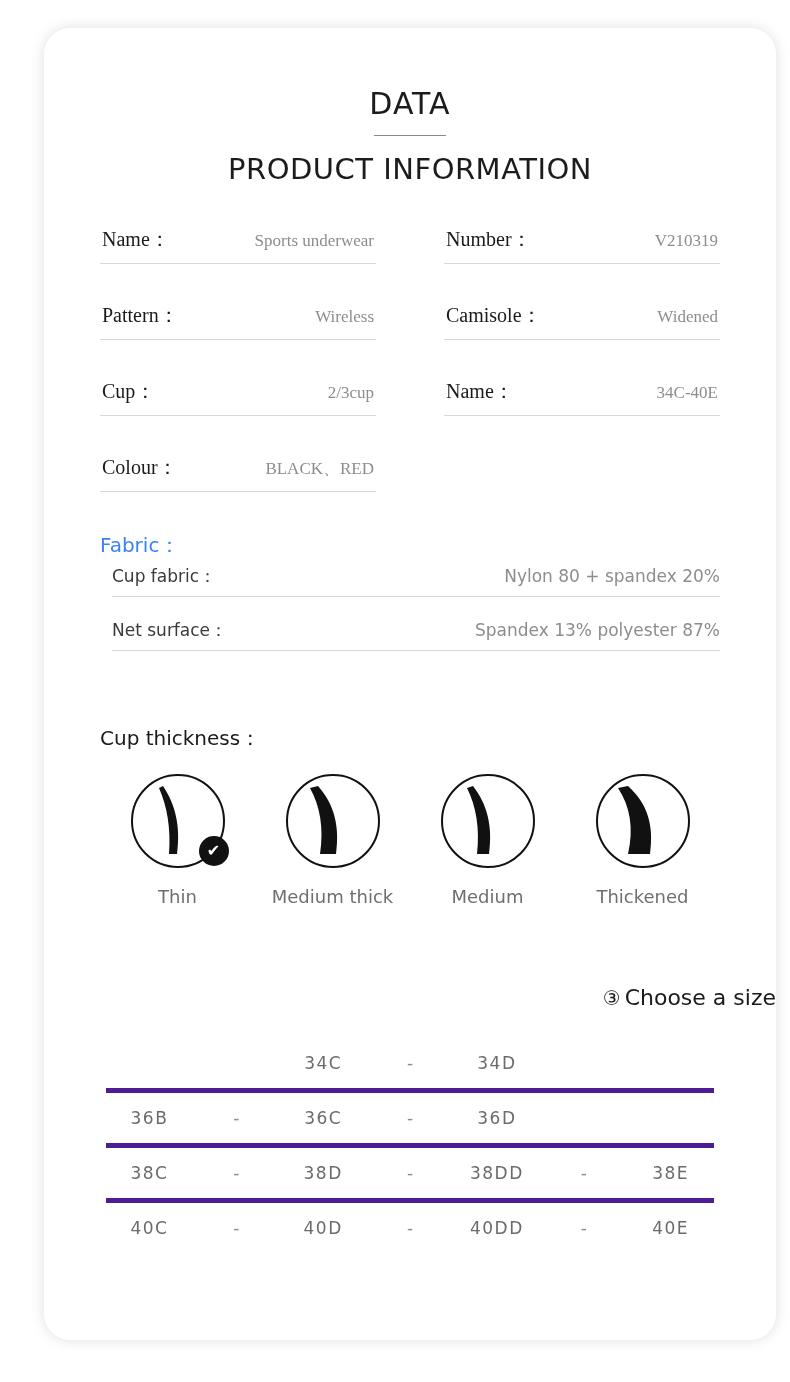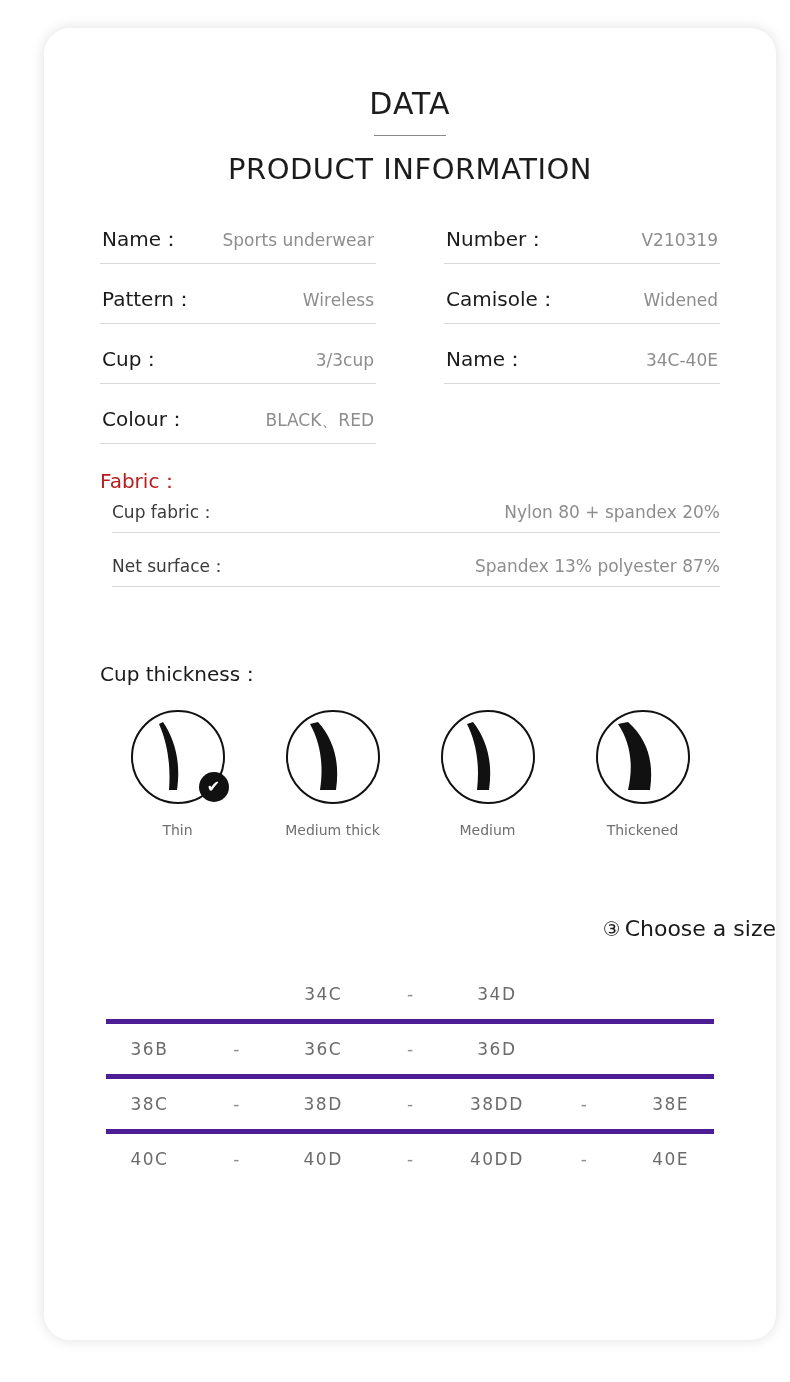--- a/index.html
+++ b/index.html
@@ -62,43 +62,44 @@
   }
   .spec-col.left { padding-right: 34px; }
   .spec-col.right { padding-left: 34px; }
 
   .spec-row {
     display: flex;
     align-items: baseline;
     justify-content: space-between;
     border-bottom: 1px solid #d8d8d8;
     padding: 0 2px 7px 2px;
-    margin-bottom: 22px;
+    margin-bottom: 38px;
     min-height: 30px;
+    font-family: Liberation Serif, serif;
   }
   .spec-label {
     font-size: 20px;
     color: #1a1a1a;
     white-space: nowrap;
   }
   .spec-value {
     font-size: 17px;
     color: #8d8d8d;
     white-space: nowrap;
   }
   .spec-placeholder {
     min-height: 30px;
     margin-bottom: 22px;
   }
 
   
   .fabric-head {
     padding: 0 56px;
     font-size: 20px;
-    color: #b91c1c;
+    color: #3b82f6;
     margin-top: 2px;
   }
   .fabric-list {
     padding: 0 56px 0 68px;
     margin-top: 6px;
   }
   .fabric-row {
     display: flex;
     justify-content: space-between;
     align-items: baseline;
@@ -156,21 +157,21 @@
     height: 30px;
     border-radius: 50%;
     background: #111111;
     color: #ffffff;
     font-size: 16px;
     line-height: 30px;
     text-align: center;
   }
   .thickness-label {
     margin-top: 18px;
-    font-size: 14px;
+    font-size: 18px;
     color: #6f6f6f;
   }
 
   
   .choose-head {
     text-align: right;
     margin-top: 78px;
     font-size: 22px;
     color: #1a1a1a;
   }
@@ -216,21 +217,21 @@
       <div class="spec-row">
         <span class="spec-label">Name：</span>
         <span class="spec-value">Sports underwear</span>
       </div>
       <div class="spec-row">
         <span class="spec-label">Pattern：</span>
         <span class="spec-value">Wireless</span>
       </div>
       <div class="spec-row">
         <span class="spec-label">Cup：</span>
-        <span class="spec-value">3/3cup</span>
+        <span class="spec-value">2/3cup</span>
       </div>
       <div class="spec-row">
         <span class="spec-label">Colour：</span>
         <span class="spec-value">BLACK、RED</span>
       </div>
     </div>
 
     <div class="spec-col right">
       <div class="spec-row">
         <span class="spec-label">Number：</span>

